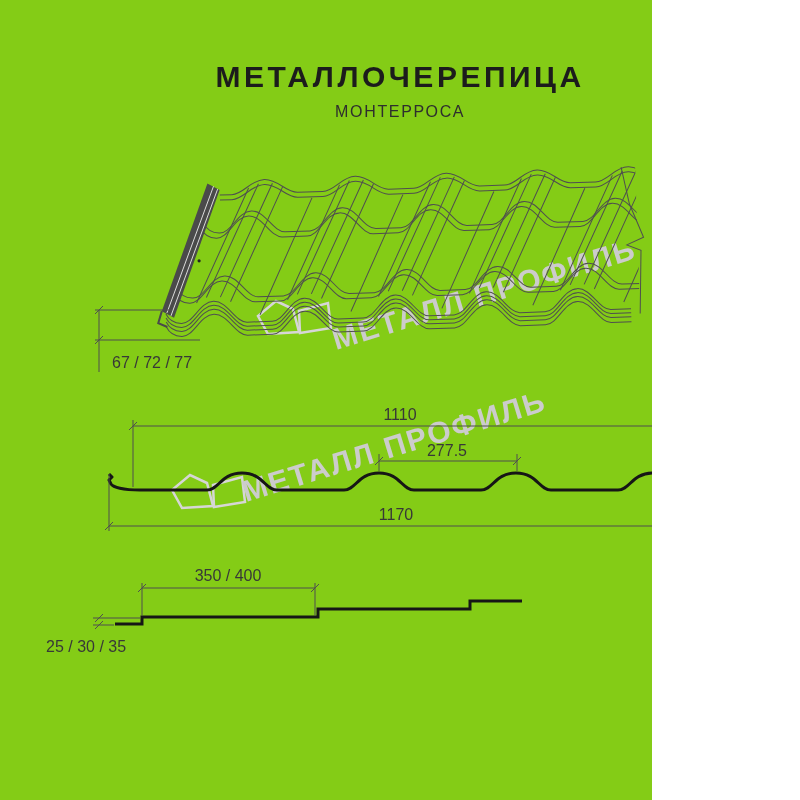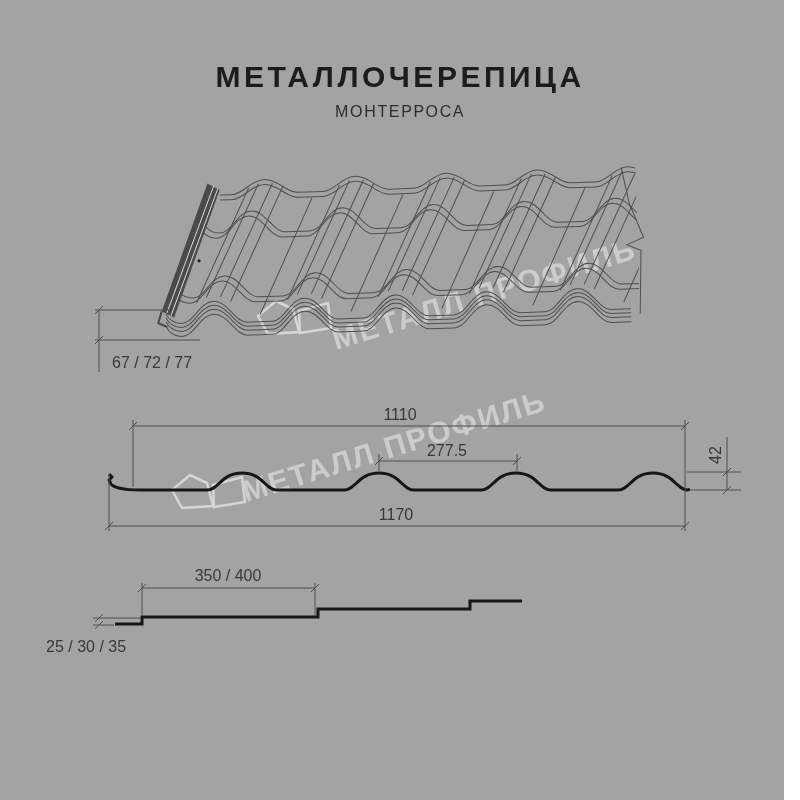--- a/index.html
+++ b/index.html
@@ -1,16 +1,16 @@
 <!DOCTYPE html>
 <html><head>
 <meta charset="utf-8">
 <style>
   html,body{margin:0;padding:0;background:#ffffff;}
-  .page{position:relative;width:784px;height:800px;background:#a3a3a3;overflow:hidden;
+  .page{position:relative;width:652px;height:800px;background:#84cc16;overflow:hidden;
         font-family:"Liberation Sans",sans-serif;}
   header{position:absolute;top:60px;left:0;width:800px;text-align:center;}
   h1{margin:0;font-size:30px;font-weight:bold;letter-spacing:3.5px;color:#1c1c1c;line-height:1.15;}
   .subtitle{margin-top:8px;font-size:16px;font-weight:400;letter-spacing:1.7px;color:#2e2e2e;}
   svg{position:absolute;left:0;top:0;}
   .thin{stroke:#4f4f4f;stroke-width:1;fill:none;}
   .thick{stroke:#161616;stroke-width:3;fill:none;}
   .dimtxt{font-family:"Liberation Sans",sans-serif;font-size:16px;fill:#383838;}
   .wmtxt{font-family:"Liberation Sans",sans-serif;font-size:30px;font-weight:bold;
          letter-spacing:2px;fill:#cccccc;}

